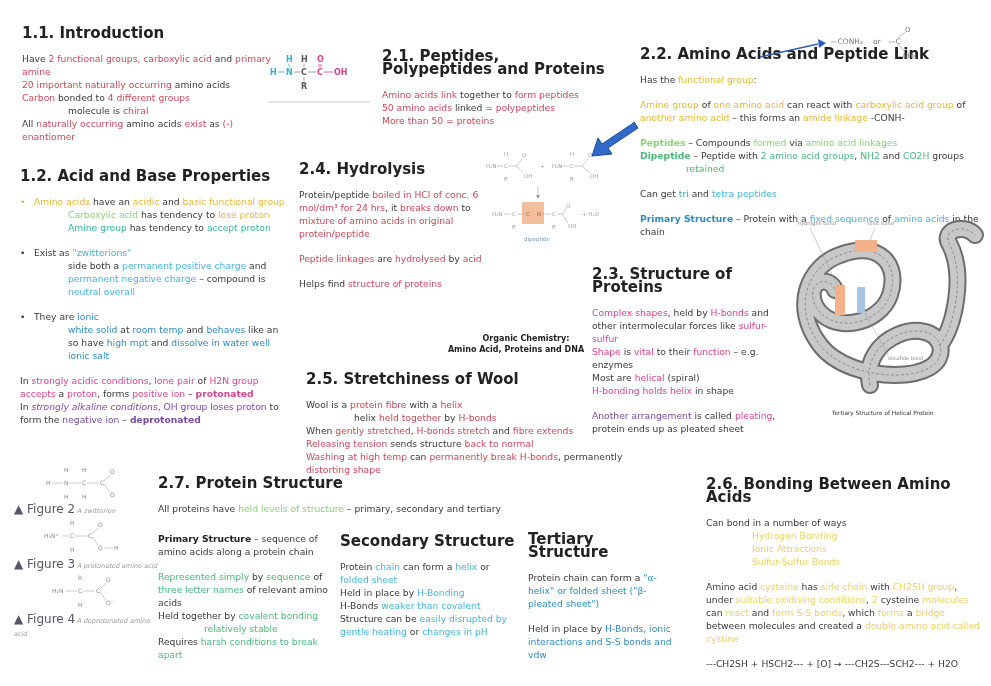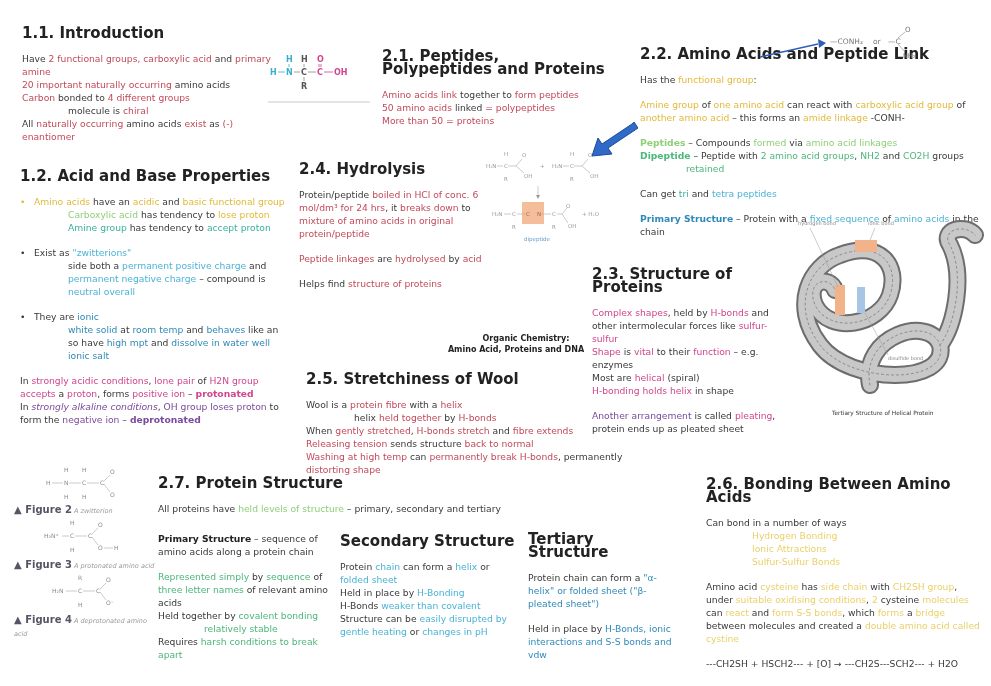--- a/index.html
+++ b/index.html
@@ -17,21 +17,21 @@
   .lyel{color:#ead06a;}
   .grn{color:#4db67b;}
   .lgrn{color:#8fcf78;}
   .teal{color:#3ab0a0;}
   .blu{color:#4bb3d6;}
   .dblu{color:#2f8ab8;}
   .b{font-weight:bold;}
   .bullet{position:relative;padding-left:14px;}
   .bullet:before{content:"•";position:absolute;left:0;top:0;}
   .cap{font-size:6.5px;color:#999;font-style:italic;}
-  .caplabel{font-size:10px;color:#556;font-weight:bold;font-style:normal;}
+  .caplabel{font-size:12px;color:#556;font-weight:normal;font-style:normal;}
   svg text{font-family:"DejaVu Sans",sans-serif;}
 </style>
 </head>
 <body>
 
 <div class="sec" style="left:22px;top:27px;width:250px;">
   <div class="h">1.1. Introduction</div>
   <p class="p"><span>Have </span><span class="red">2 functional groups, carboxylic acid</span><span> and </span><span class="red">primary amine</span></p>
   <p class="p"><span class="red">20 important </span><span class="red">naturally occurring</span><span> amino acids</span></p>
   <p class="p"><span class="red">Carbon</span><span> bonded to </span><span class="red">4 different groups</span></p>

